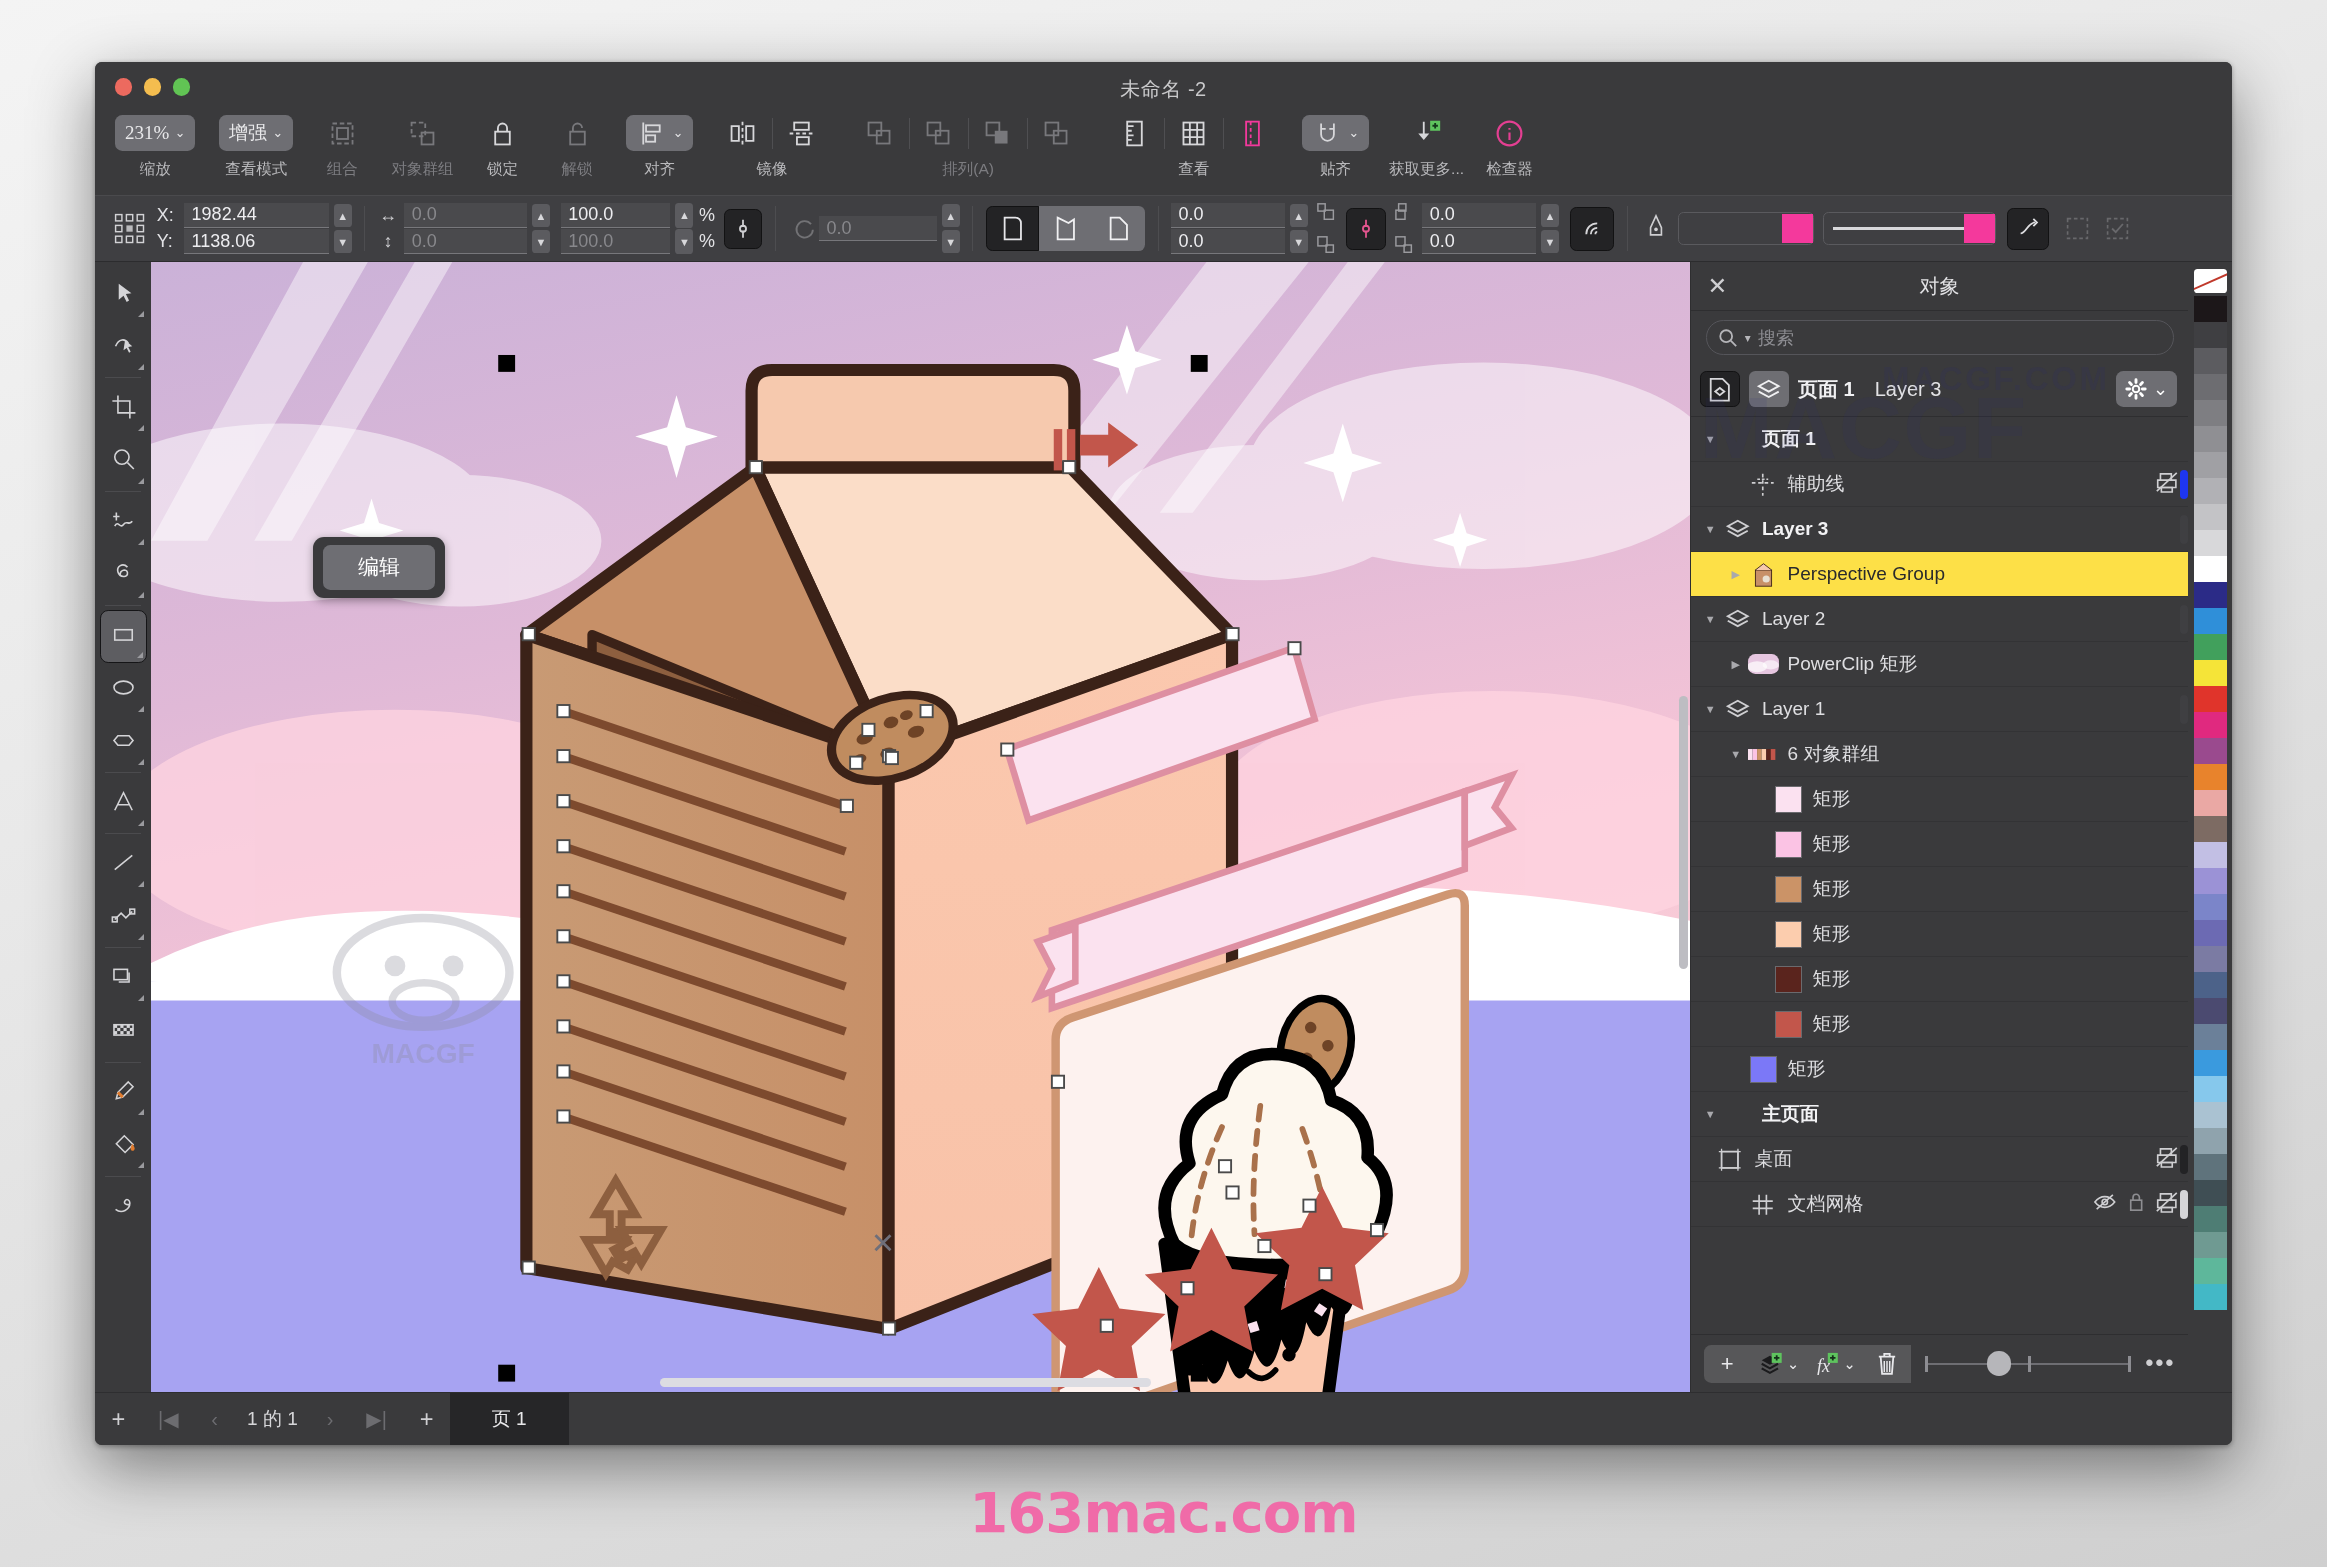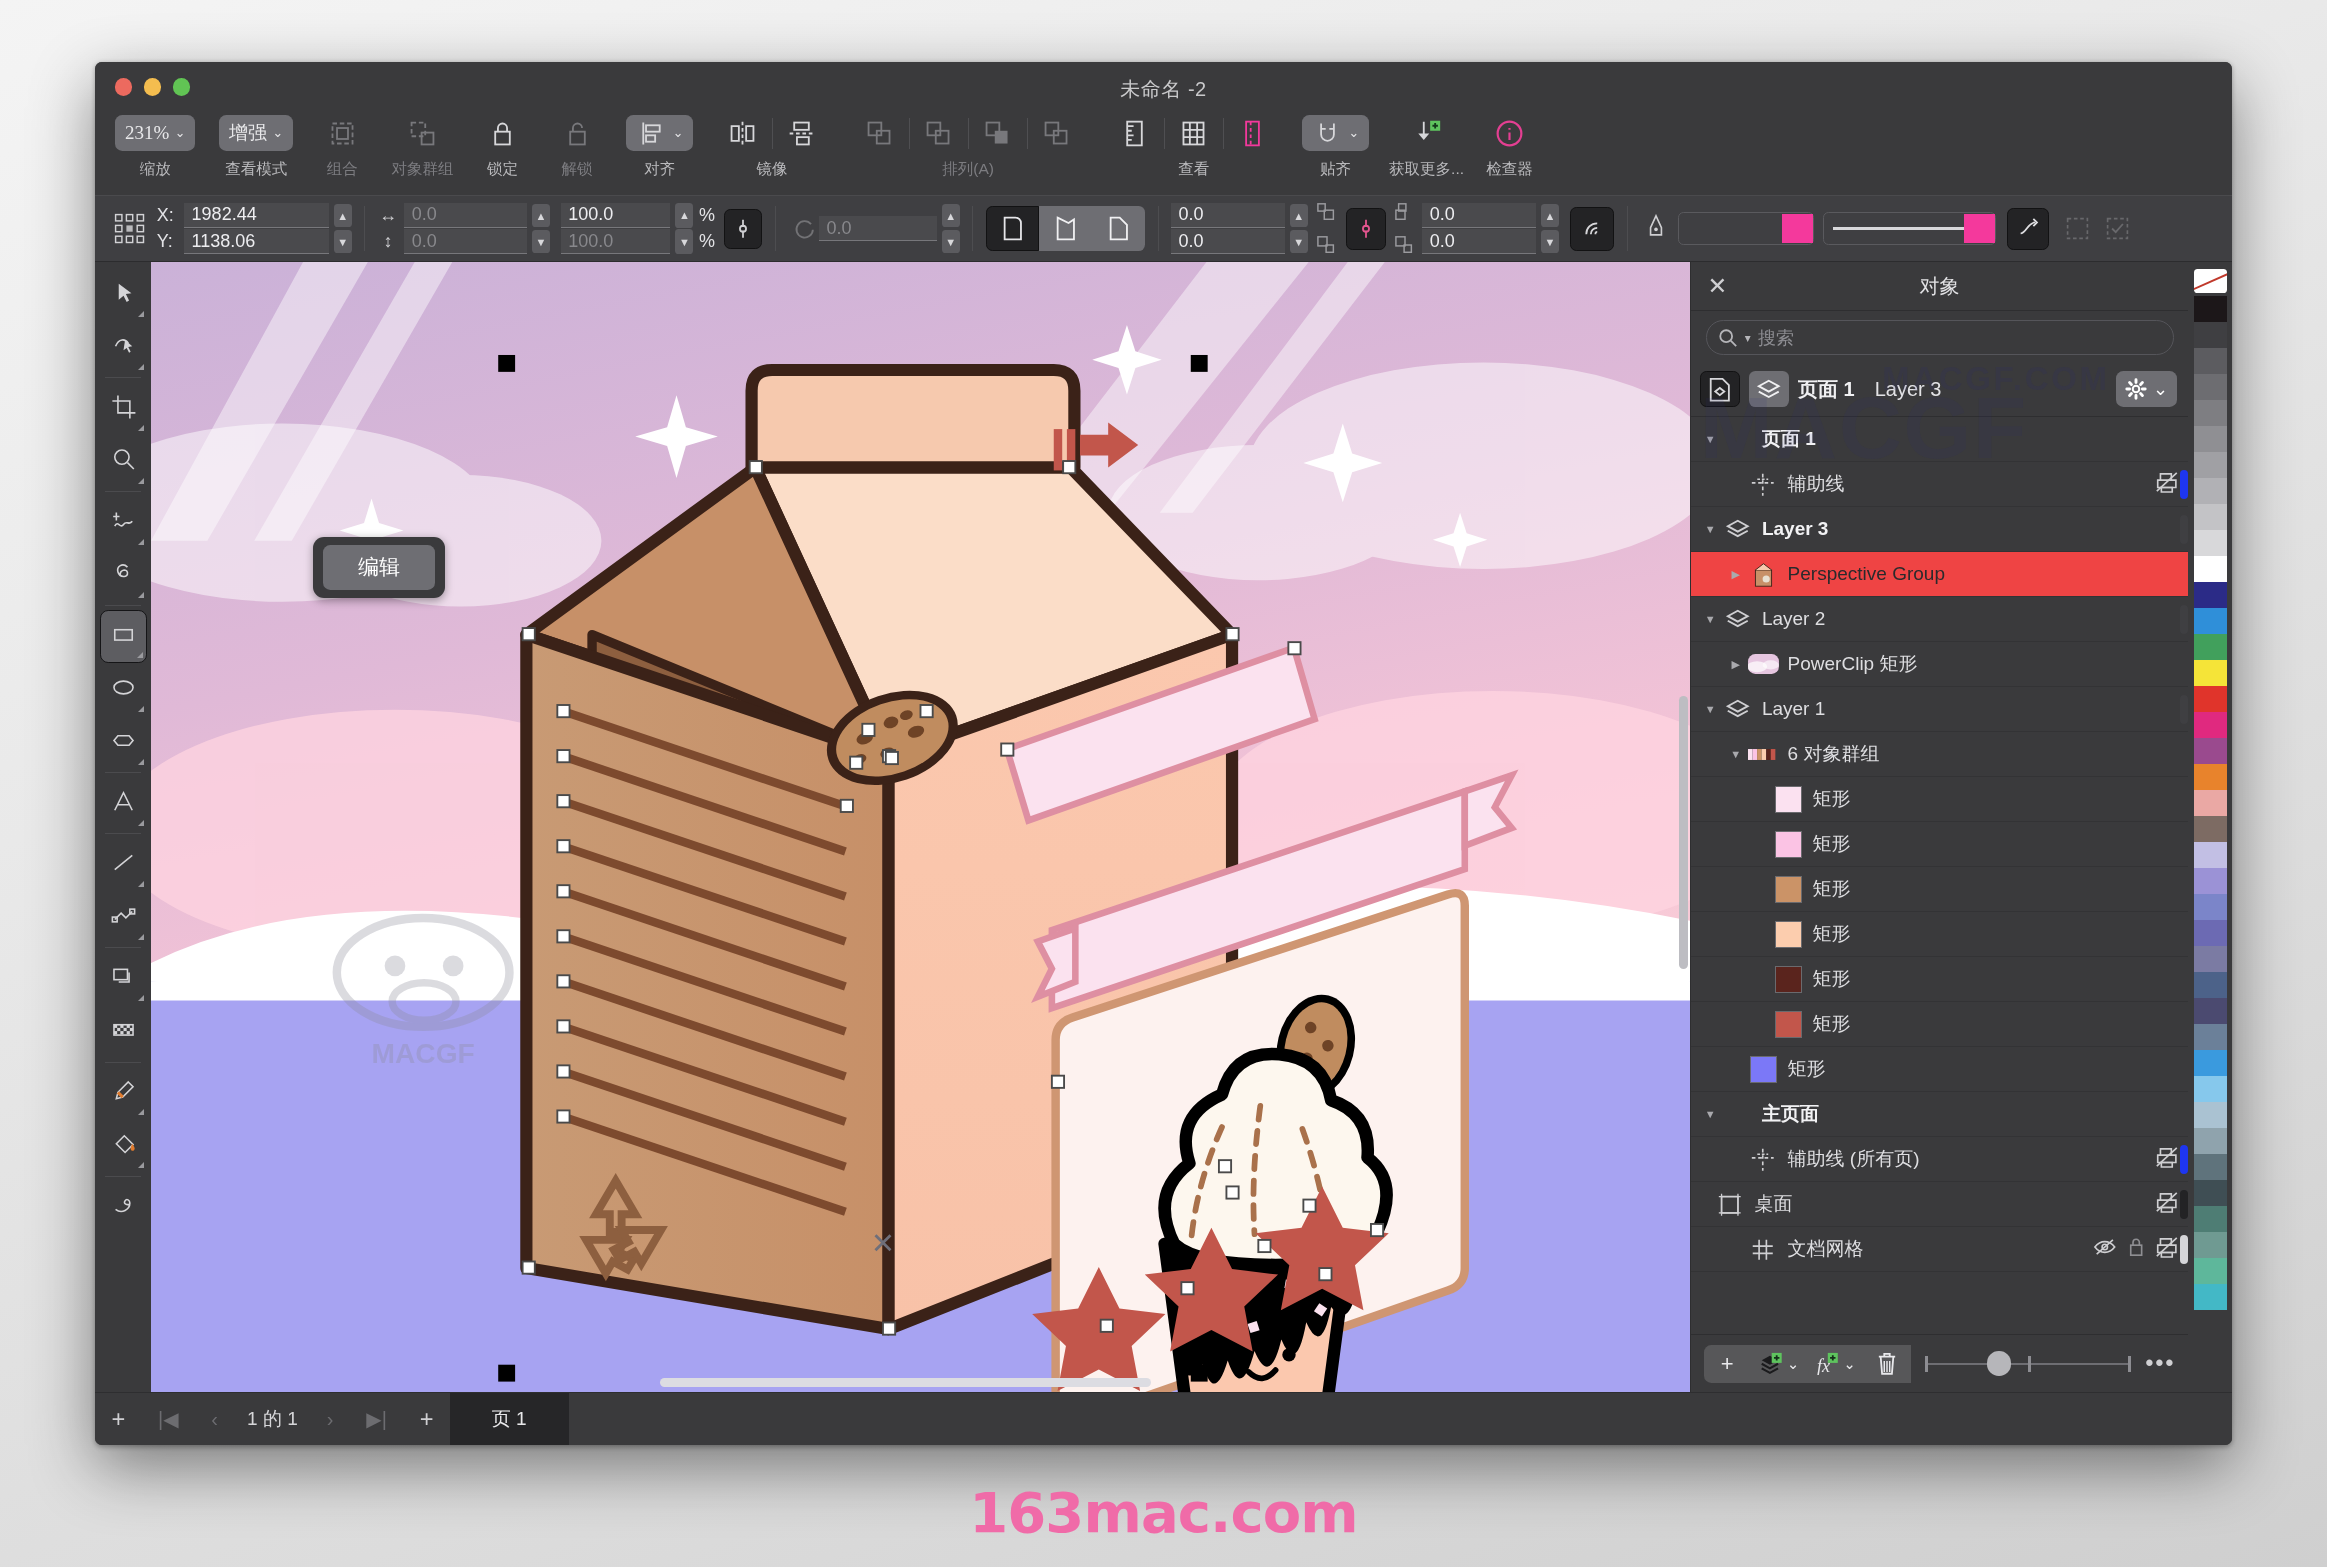--- a/index.html
+++ b/index.html
@@ -101,21 +101,21 @@
   .sqbtn.dark{ background:#232325; border:1.4px solid #121213;}
   .sqbtn.grey{ background:#6e6e73; }
   .lrtxt{ color:#f0f0f2; font-size:20px; font-weight:bold;}
   .lrtxt2{ color:#e2e2e5; font-size:20px; margin-left:11px;}
   .gear{ margin-left:auto; background:#6e6e73; border-radius:7.3px; height:36px; padding:0 9px;
      display:flex;align-items:center;gap:5.5px; color:#fff;font-size:18px;}
 
   .tree{ flex:1 1 auto; overflow:hidden; }
   .trow{ height:45px; display:flex; align-items:center; border-bottom:0.9px solid #333335; position:relative;
          color:#dedee1; font-size:19px; }
-  .trow.sel{ background:#ef4444; color:#2a2a2c;}
+  .trow.sel{ background:#fde047; color:#2a2a2c;}
   .tri{ width:23.6px; text-align:center; color:#a9a9ad; font-size:11px; flex:0 0 auto;}
   .tri.r::before{content:"\25B6";} .tri.d::before{content:"\25BC";}
   .tico{ width:31px; display:flex; align-items:center; justify-content:center; flex:0 0 auto; }
   .swatch{ width:27px;height:27px; border:0.9px solid #6a6a6e; flex:0 0 auto;}
   .tlabel{ margin-left:9px; white-space:nowrap; }
   .bold{ font-weight:bold; color:#f2f2f4;}
   .rightics{ margin-left:auto; display:flex; align-items:center; gap:11px; padding-right:9px;}
   .colbar{ position:absolute; right:0; top:7.3px; bottom:7.3px; width:8.2px; border-radius:4.5px;}
 
   .dockfoot{ height:58px; display:flex; align-items:center; gap:0; padding:0 12.7px;
@@ -1123,39 +1123,20 @@
             <span class="tri"></span>
             <span class="tico">
               <span class="swatch" style="background:#7b78f7"></span>
             </span>
             <span class="tlabel">矩形</span>
           </div>
           <div class="trow" style="padding-left: 7.3px;">
             <span class="tri d"></span>
             <span class="tico"></span>
             <span class="tlabel bold">主页面</span>
-          </div>
-          <div class="trow" style="padding-left: 33px;">
-            <span class="tri"></span>
-            <span class="tico">
-              <svg width="25.5" height="25.5" viewBox="0 0 28 28">
-                <path d="M14 2v24M2 12h24" stroke="#cfcfd2" stroke-width="1.8" stroke-dasharray="4 3"></path>
-                <path d="M8 8h12" stroke="#cfcfd2" stroke-width="1.8" stroke-dasharray="3 2"></path>
-              </svg>
-            </span>
-            <span class="tlabel">辅助线 (所有页)</span>
-            <span class="rightics">
-              <span><svg width="23.6" height="22" viewBox="0 0 26 24">
-                  <path d="M6 10V3h12v7" fill="none" stroke="#cfcfd2" stroke-width="1.8"></path>
-                  <path d="M3 10h20v8H3z" fill="none" stroke="#cfcfd2" stroke-width="1.8"></path>
-                  <path d="M7 18h12v5H7z" fill="none" stroke="#cfcfd2" stroke-width="1.8"></path>
-                  <path d="M2 22L24 2" stroke="#cfcfd2" stroke-width="1.8"></path>
-                </svg></span>
-            </span>
-            <span class="colbar" style="background: rgb(30, 54, 240);"></span>
           </div>
           <div class="trow" style="">
             <span class="tri"></span>
             <span class="tico">
               <svg width="25.5" height="25.5" viewBox="0 0 28 28">
                 <rect x="5" y="5" width="18" height="18" fill="none" stroke="#cfcfd2" stroke-width="1.8"></rect>
                 <path d="M5 2v24M23 2v24M2 5h24M2 23h24" stroke="#cfcfd2" stroke-width="1.4"></path>
               </svg>
             </span>
             <span class="tlabel">桌面</span>

